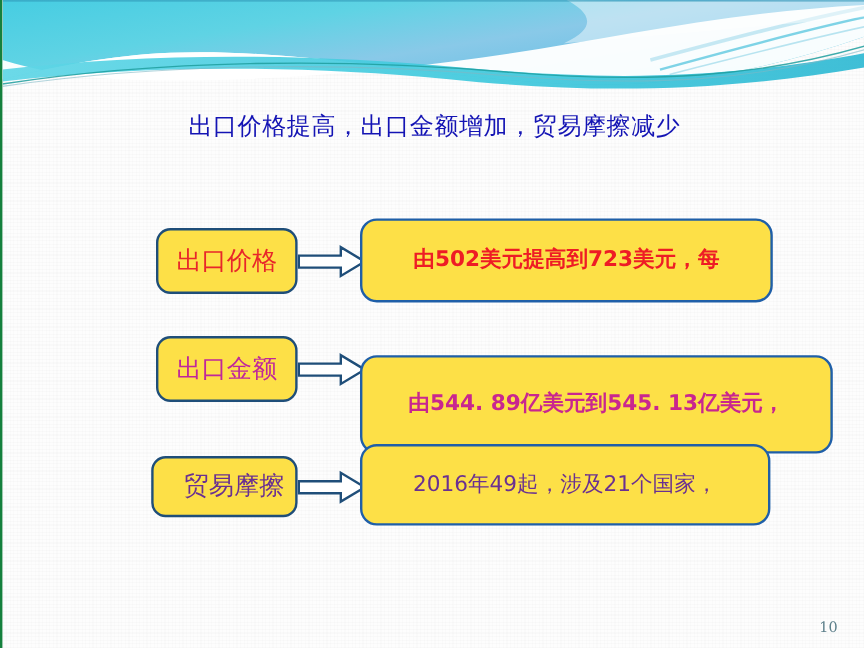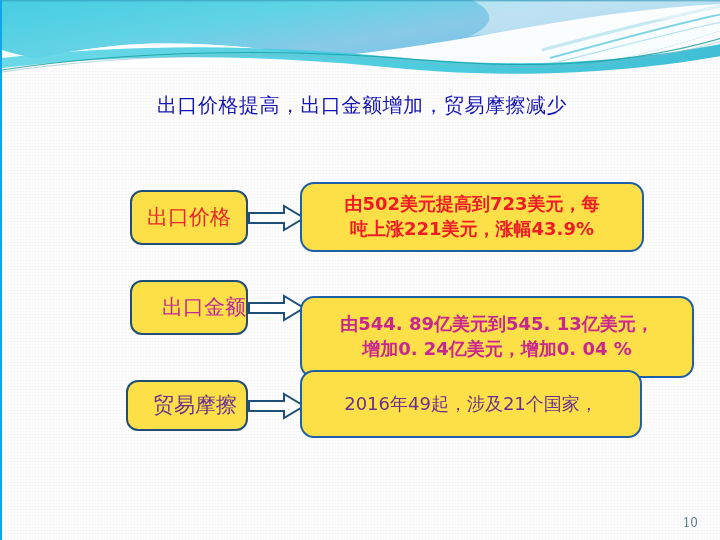--- a/index.html
+++ b/index.html
@@ -14,21 +14,21 @@
     background: #ffffff;
   }
 
   #slide {
     position: relative;
     width: 720px;
     height: 540px;
     background: #fdfdfd;
     overflow: hidden;
     box-sizing: border-box;
-    border-left: 2px solid #0ea5e9;
+    border-left: 2px solid #15803d;
   }
 
   
   #paper-texture {
     position: absolute;
     inset: 0;
     background-image:
       repeating-linear-gradient(0deg, rgba(0,0,0,0.015) 0px, rgba(0,0,0,0.015) 1px, rgba(0,0,0,0) 1px, rgba(0,0,0,0) 3px),
       repeating-linear-gradient(90deg, rgba(0,0,0,0.012) 0px, rgba(0,0,0,0.012) 1px, rgba(0,0,0,0) 1px, rgba(0,0,0,0) 3px);
     pointer-events: none;
@@ -87,21 +87,21 @@
     justify-content: center;
     font-size: 21px;
     line-height: 1;
     white-space: nowrap;
   }
   .row-1 .label-box { left: 128px; top: 12px; width: 118px; height: 55px; }
   .row-2 .label-box { left: 128px; top: 12px; width: 118px; height: 55px; }
   .row-3 .label-box { left: 124px; top: 12px; width: 122px; height: 51px; }
 
   .label-box.c-red    { color: #e8262a; }
-  .label-box.c-magenta{ color: #c0279b; justify-content: flex-end; }
+  .label-box.c-magenta{ color: #c0279b; }
   .label-box.c-purple { color: #6a3091; padding-left: 16px; }
 
   .arrow {
     position: absolute;
     top: 26px;
     left: 246px;
     width: 58px;
     height: 28px;
   }
   .row-3 .arrow { top: 24px; left: 246px; }
@@ -200,36 +200,34 @@
       <div class="label-box c-red">
         <span>出口价格</span>
       </div>
       <div class="arrow">
         <svg width="58" height="28" viewBox="0 0 58 28" xmlns="http://www.w3.org/2000/svg">
           <path d="M1,9 L36,9 L36,2 L56,14 L36,26 L36,19 L1,19 Z" fill="#ffffff" stroke="#1f4e79" stroke-width="2" stroke-linejoin="miter"></path>
         </svg>
       </div>
       <div class="content-box c-red">
         <div class="content-line">由502美元提高到723美元，每</div>
-        <div class="content-line">吨上涨221美元，涨幅43.9%</div>
       </div>
     </div>
 
     <div class="flow-row row-2">
       <div class="label-box c-magenta">
         <span>出口金额</span>
       </div>
       <div class="arrow">
         <svg width="58" height="28" viewBox="0 0 58 28" xmlns="http://www.w3.org/2000/svg">
           <path d="M1,9 L36,9 L36,2 L56,14 L36,26 L36,19 L1,19 Z" fill="#ffffff" stroke="#1f4e79" stroke-width="2" stroke-linejoin="miter"></path>
         </svg>
       </div>
       <div class="content-box c-magenta">
         <div class="content-line">由544. 89亿美元到545. 13亿美元，</div>
-        <div class="content-line">增加0. 24亿美元，增加0. 04 %</div>
       </div>
     </div>
 
     <div class="flow-row row-3">
       <div class="label-box c-purple">
         <span>贸易摩擦</span>
       </div>
       <div class="arrow">
         <svg width="58" height="28" viewBox="0 0 58 28" xmlns="http://www.w3.org/2000/svg">
           <path d="M1,9 L36,9 L36,2 L56,14 L36,26 L36,19 L1,19 Z" fill="#ffffff" stroke="#1f4e79" stroke-width="2" stroke-linejoin="miter"></path>

